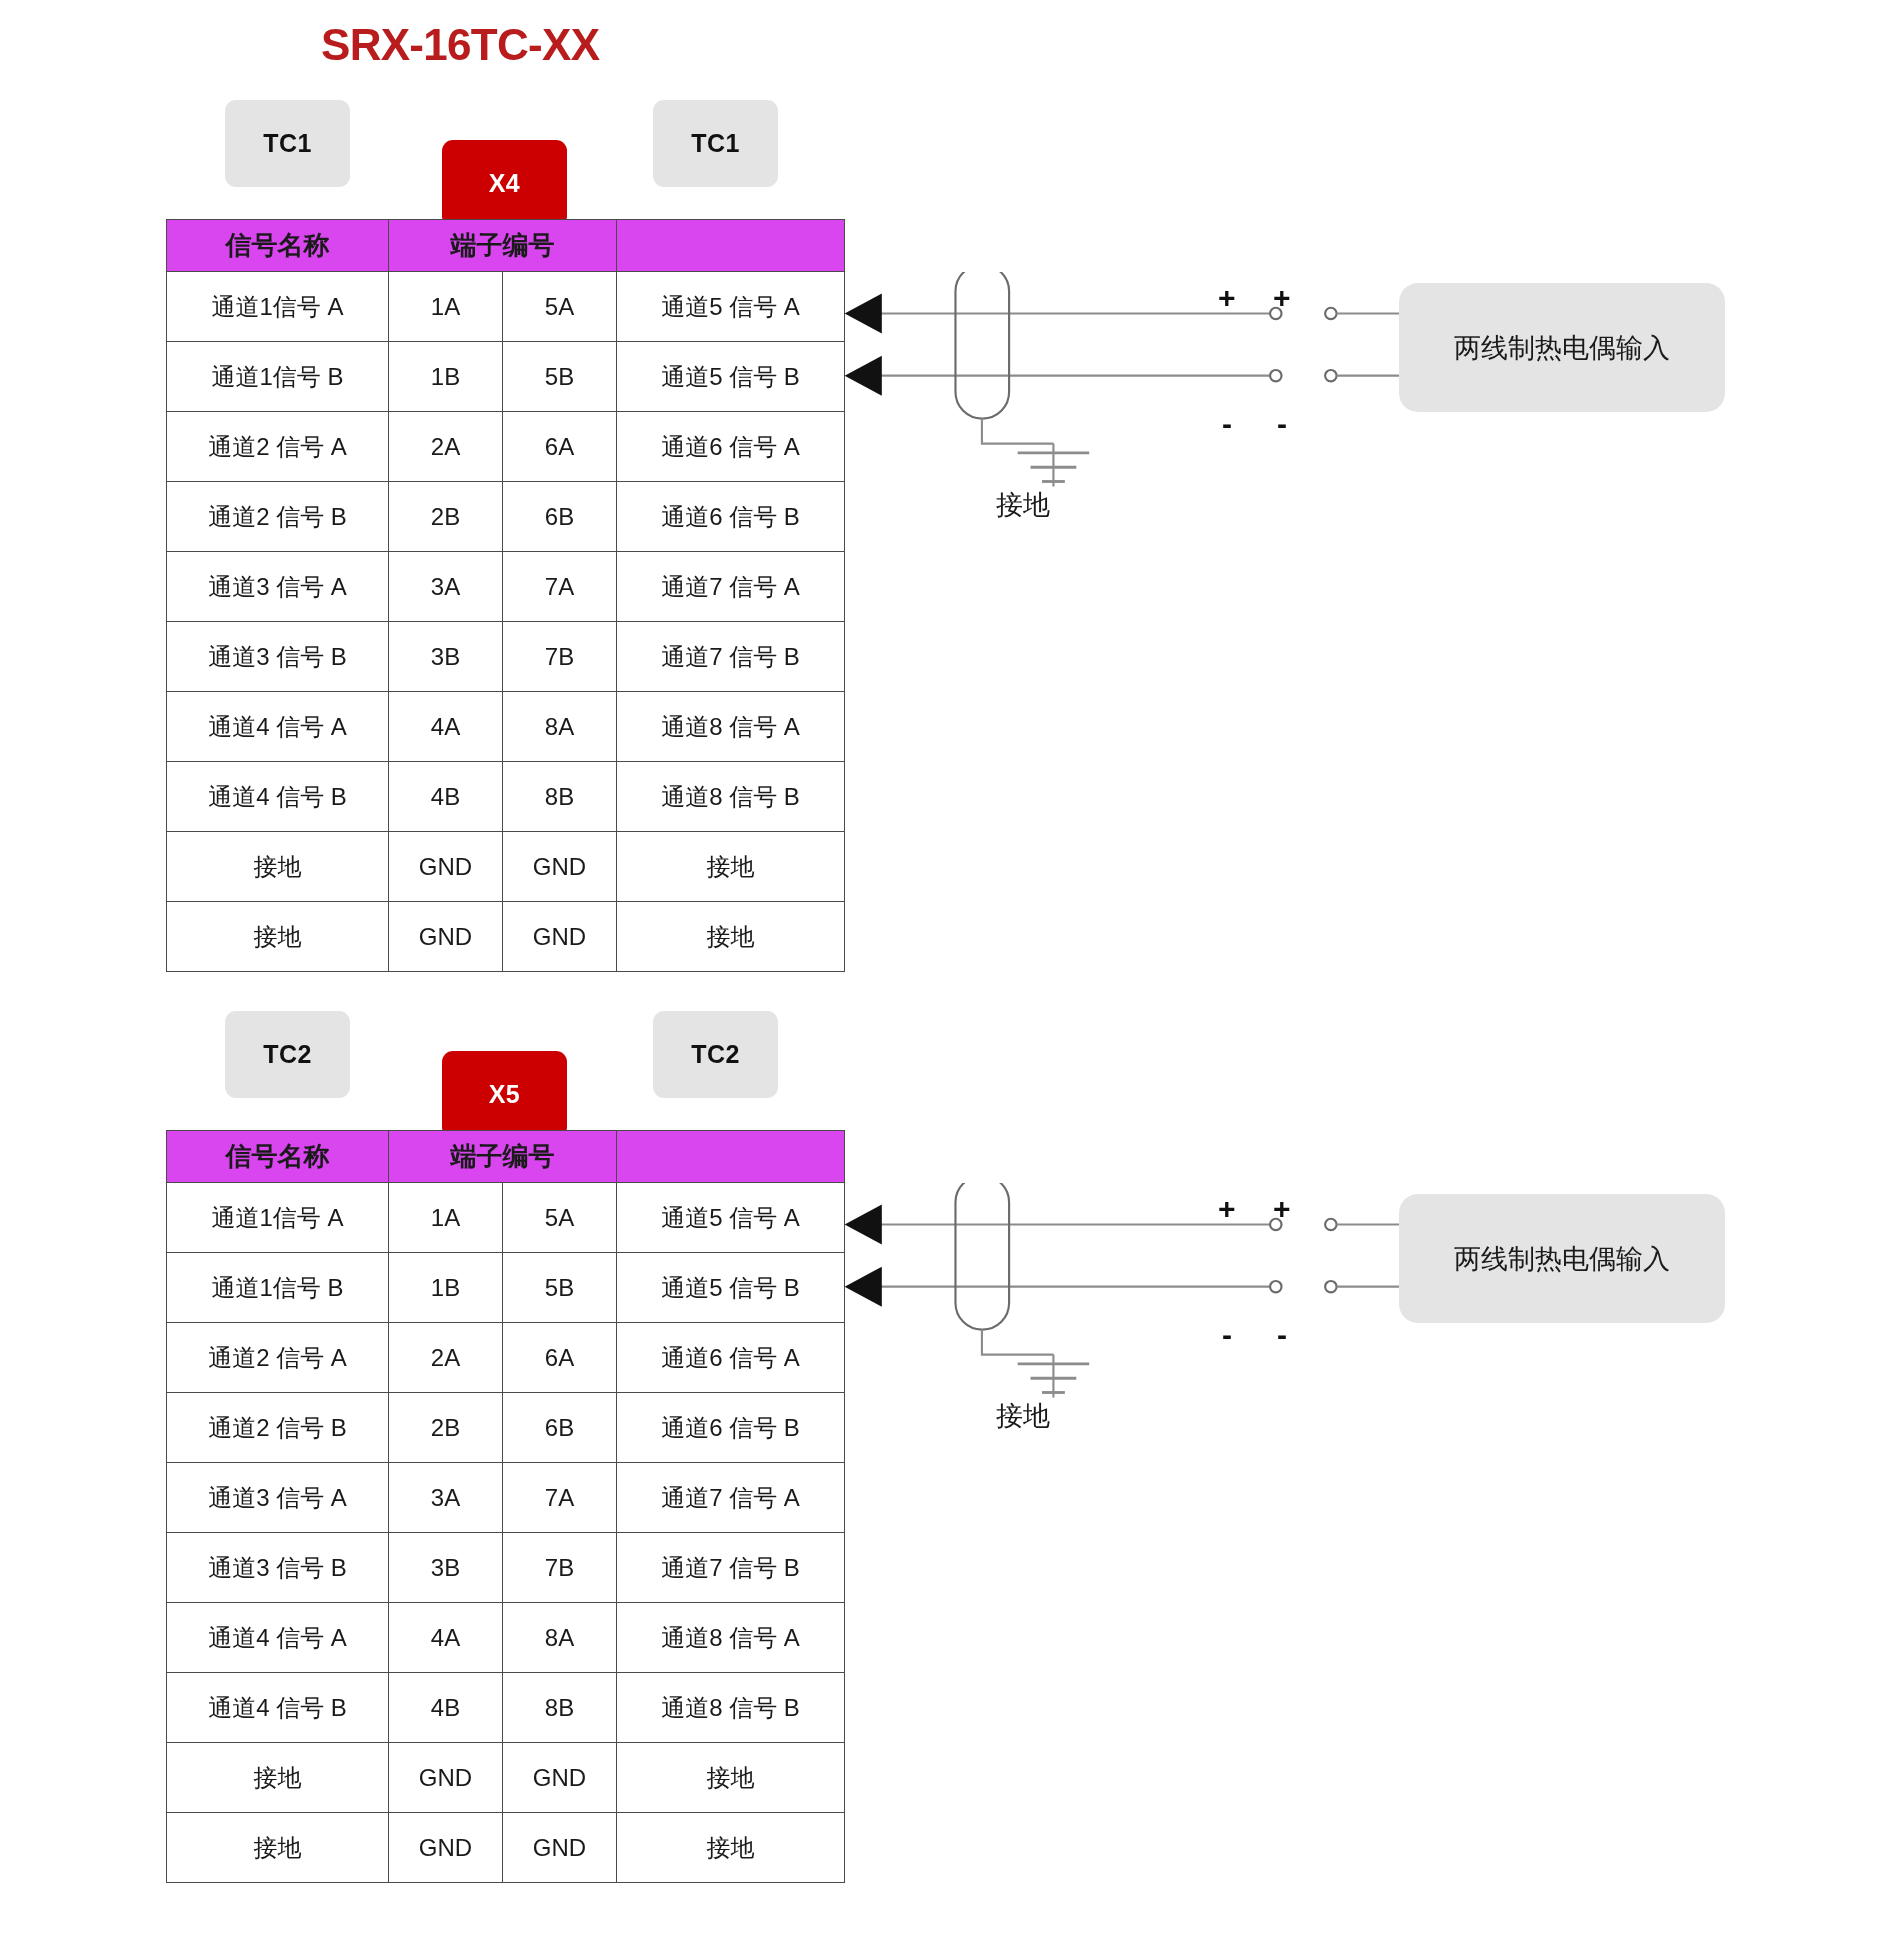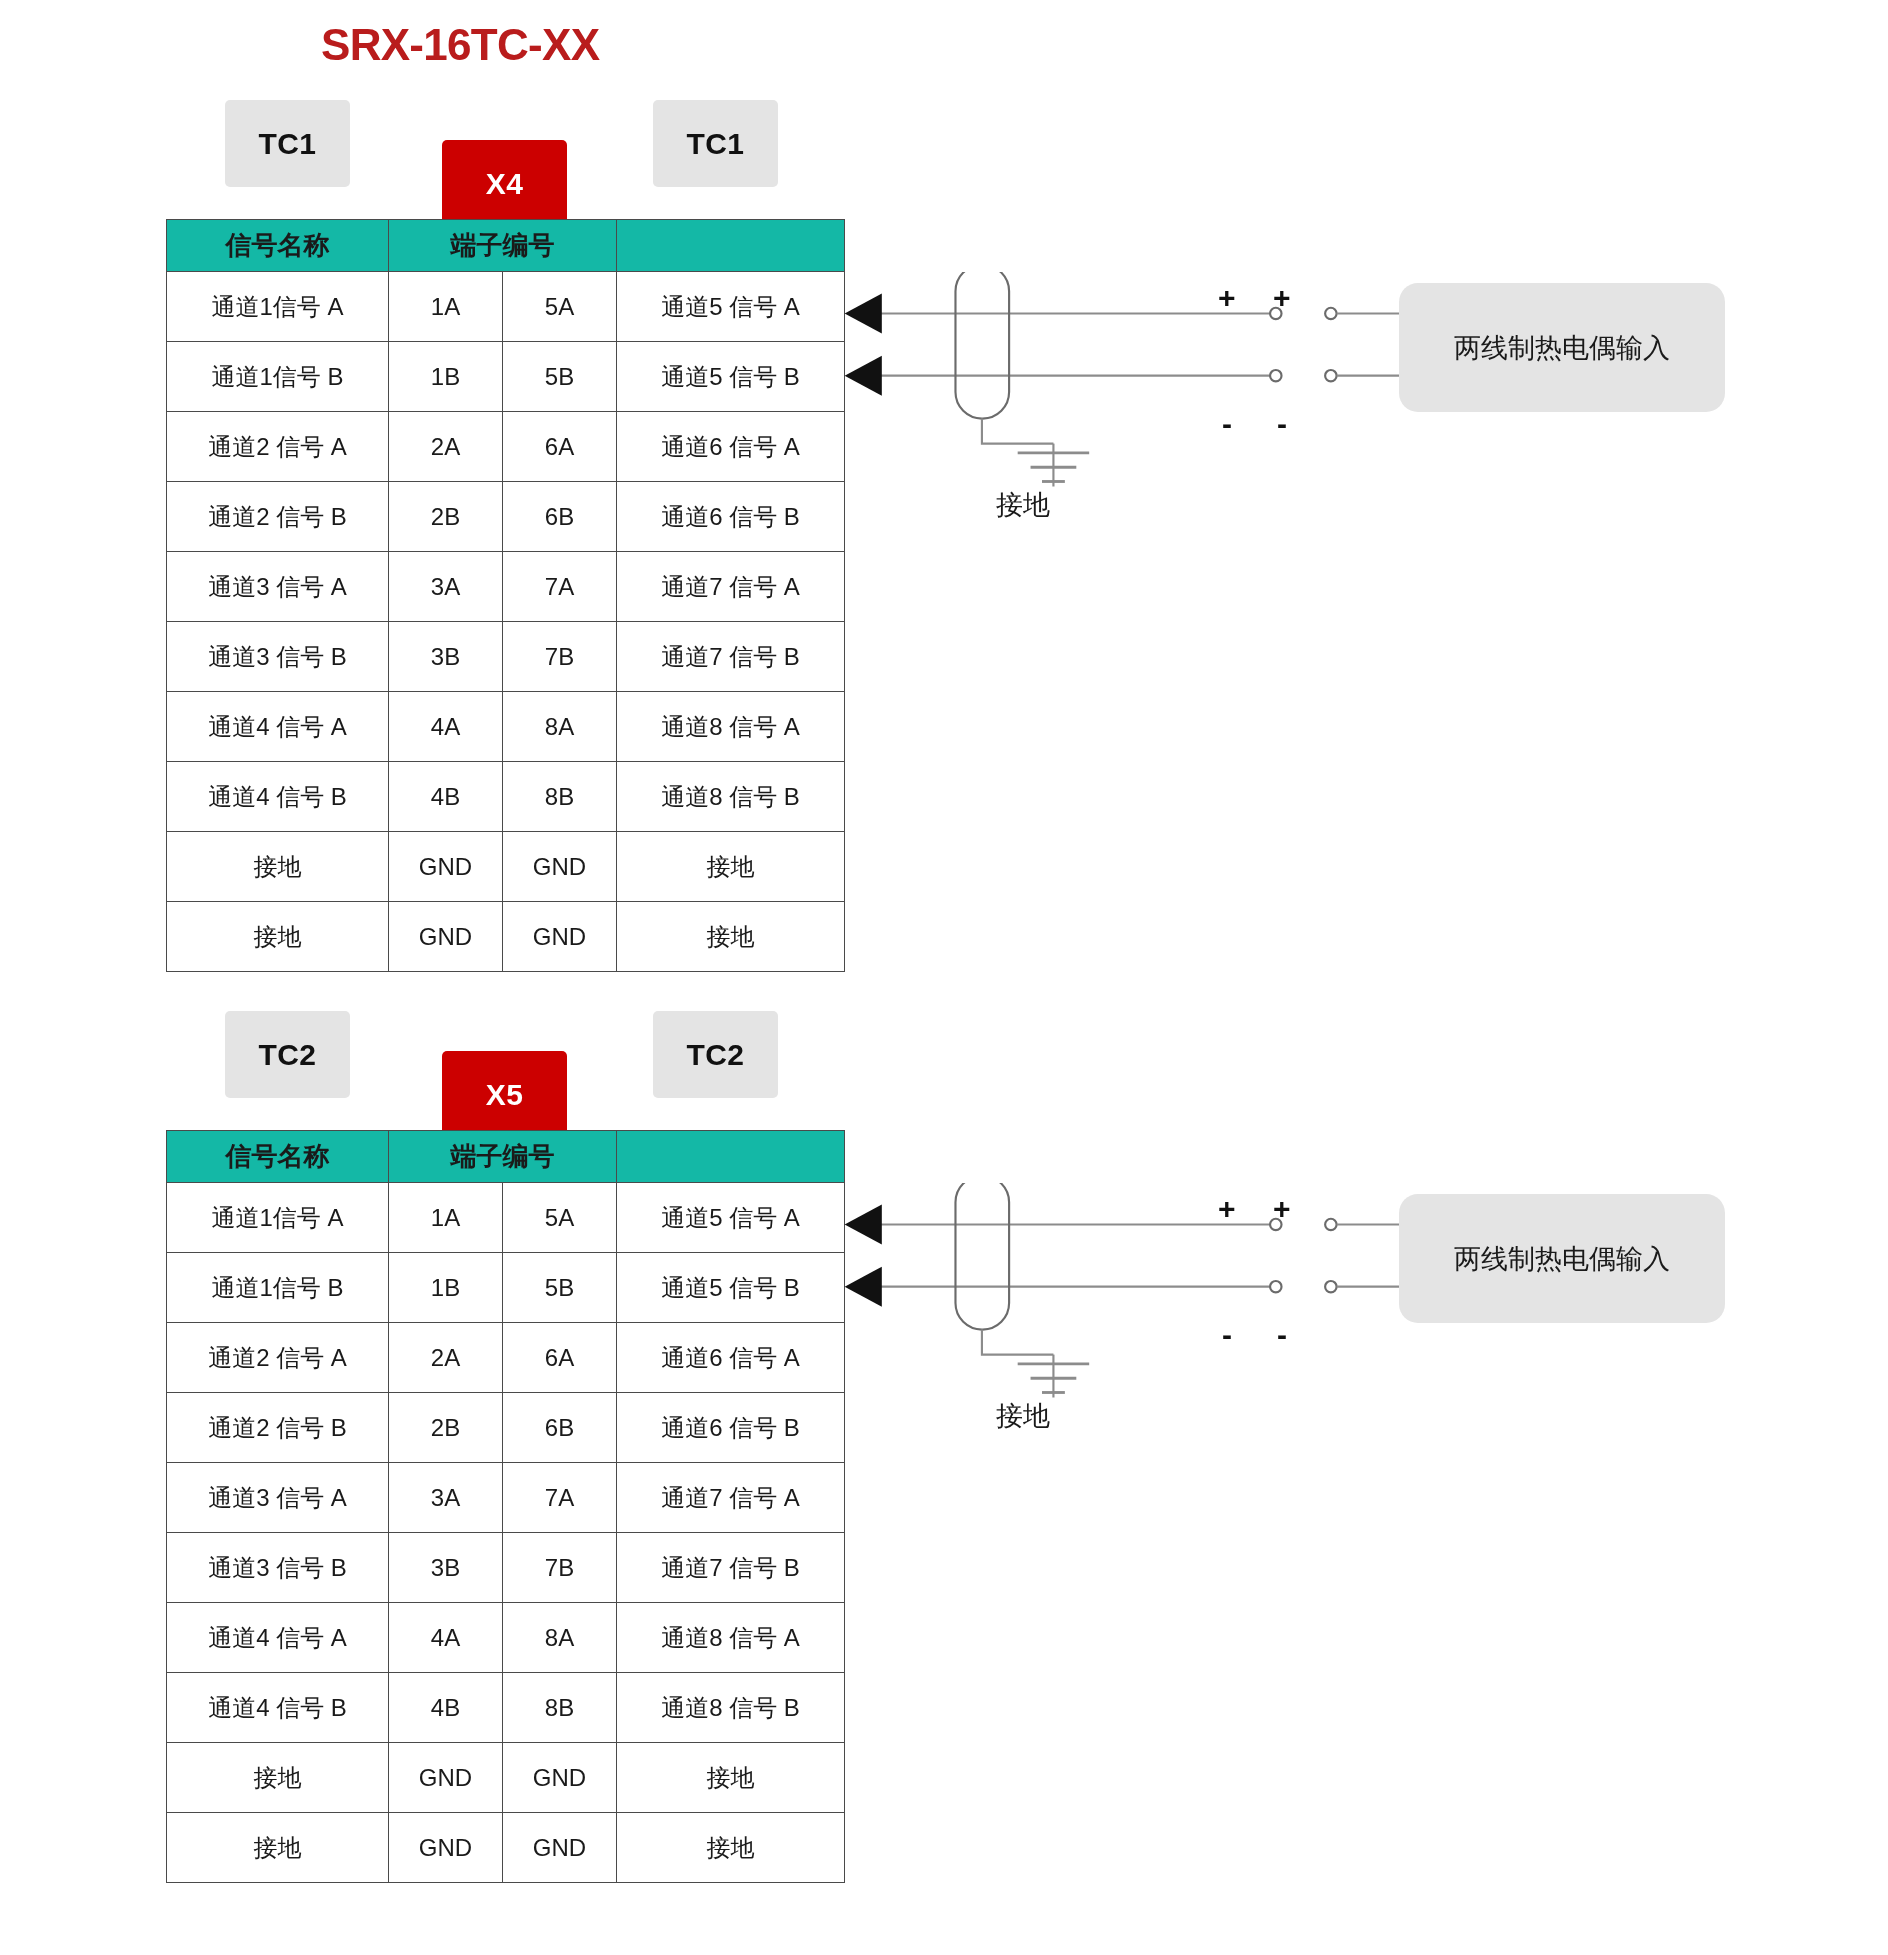--- a/index.html
+++ b/index.html
@@ -32,25 +32,25 @@
   .section { position: absolute; left: 0; top: 0; }
   #section-1 { top: 0px; }
   #section-2 { top: 911px; }
 
   
   .badge-row { position: absolute; left: 0; top: 100px; height: 86px; }
   .badge {
     position: absolute;
     width: 125px;
     height: 87px;
-    border-radius: 5px;
+    border-radius: 11px;
     display: flex;
     align-items: center;
     justify-content: center;
-    font-size: 30px;
+    font-size: 25px;
     font-weight: bold;
     letter-spacing: 0.4px;
   }
   .badge.gray { background: #e4e4e4; color: #111111; }
   .badge.red  { background: #cc0000; color: #ffffff; }
   .badge.pos-left   { left: 225px; }
   .badge.pos-mid    { left: 442px; margin-top: 40px; }
   .badge.pos-right  { left: 653px; }
 
   
@@ -63,21 +63,21 @@
     table-layout: fixed;
   }
   .term-table td, .term-table th {
     border: 1.4px solid #4a4a4a;
     text-align: center;
     vertical-align: middle;
     font-weight: normal;
     color: #1a1a1a;
   }
   .term-table thead th {
-    background: #14b8a6;
+    background: #d946ef;
     height: 49px;
     font-size: 26px;
     font-weight: bold;
   }
   .term-table tbody td {
     height: 67px;
     font-size: 24px;
   }
   .col-sig  { width: 222px; }
   .col-tn   { width: 114px; }

